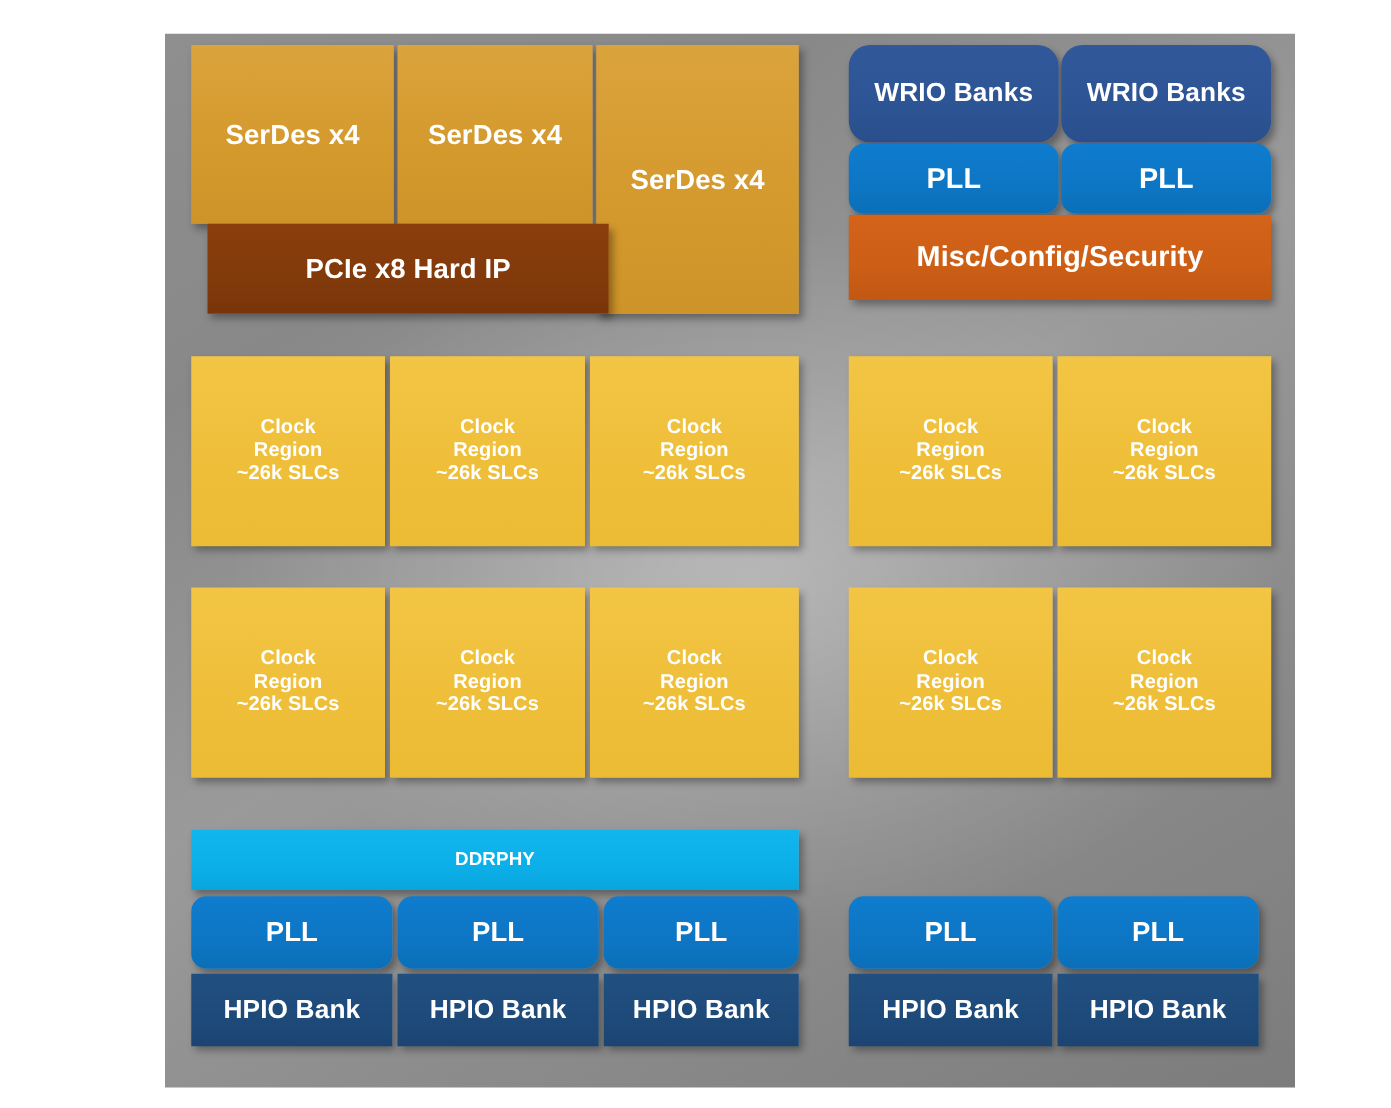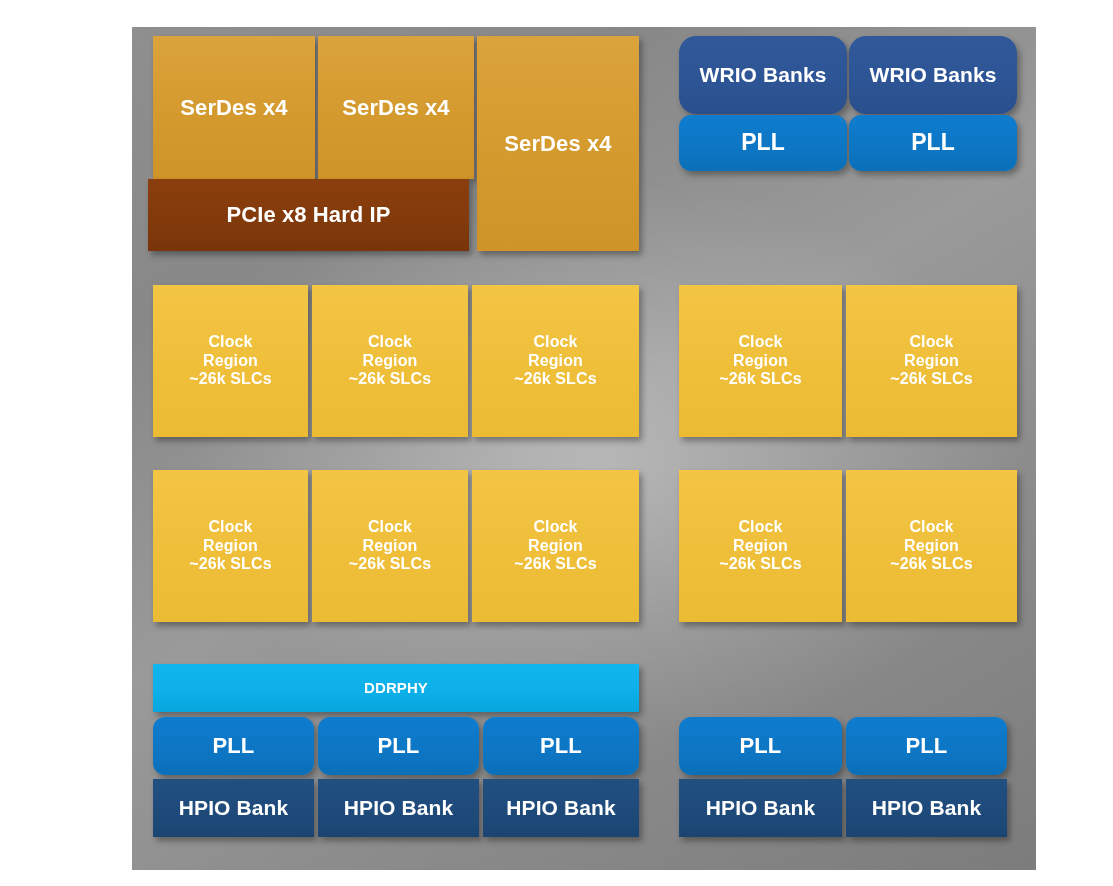--- a/index.html
+++ b/index.html
@@ -88,40 +88,43 @@
     </div>
 
     <div class="blk c-serdes t-serdes" style="left:186px; top:9px; width:156px; height:143px;">
       <span class="lbl">SerDes x4</span>
     </div>
 
     <div class="blk c-serdes t-serdes" style="left:345px; top:9px; width:162px; height:215px;">
       <span class="lbl">SerDes x4</span>
     </div>
 
-    <div class="blk c-pcie t-pcie" style="left:16px; top:152px; width:321px; height:72px;">
+    <div class="blk c-pcie t-pcie" style="left:34px; top:152px; width:321px; height:72px;">
       <span class="lbl">PCIe x8 Hard IP</span>
     </div>
 
     <div class="blk c-wrio t-wrio" style="left:547px; top:9px; width:168px; height:78px;">
       <span class="lbl">WRIO Banks</span>
     </div>
 
     <div class="blk c-wrio t-wrio" style="left:717px; top:9px; width:168px; height:78px;">
       <span class="lbl">WRIO Banks</span>
     </div>
 
     <div class="blk c-pll t-pll-top" style="left:547px; top:88px; width:168px; height:56px;">
       <span class="lbl">PLL</span>
     </div>
 
     <div class="blk c-pll t-pll-top" style="left:717px; top:88px; width:168px; height:56px;">
       <span class="lbl">PLL</span>
     </div>
 
+    <div class="blk c-misc t-misc" style="left:547px; top:145px; width:338px; height:68px;">
+      <span class="lbl">Misc/Config/Security</span>
+    </div>
 
     <div class="blk c-clock t-clock" style="left:21px; top:258px; width:155px; height:152px;">
       <span class="lbl">
         <span>Clock</span>
         <span>Region</span>
         <span>~26k SLCs</span>
       </span>
     </div>
 
     <div class="blk c-clock t-clock" style="left:180px; top:258px; width:156px; height:152px;">

